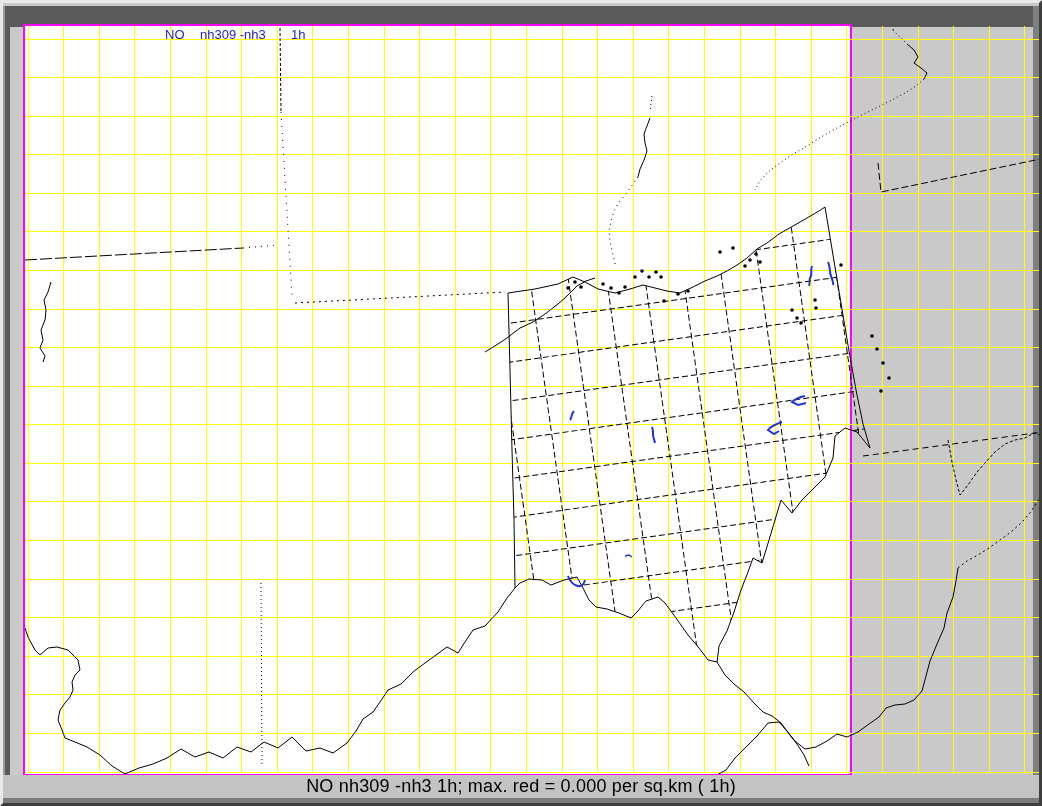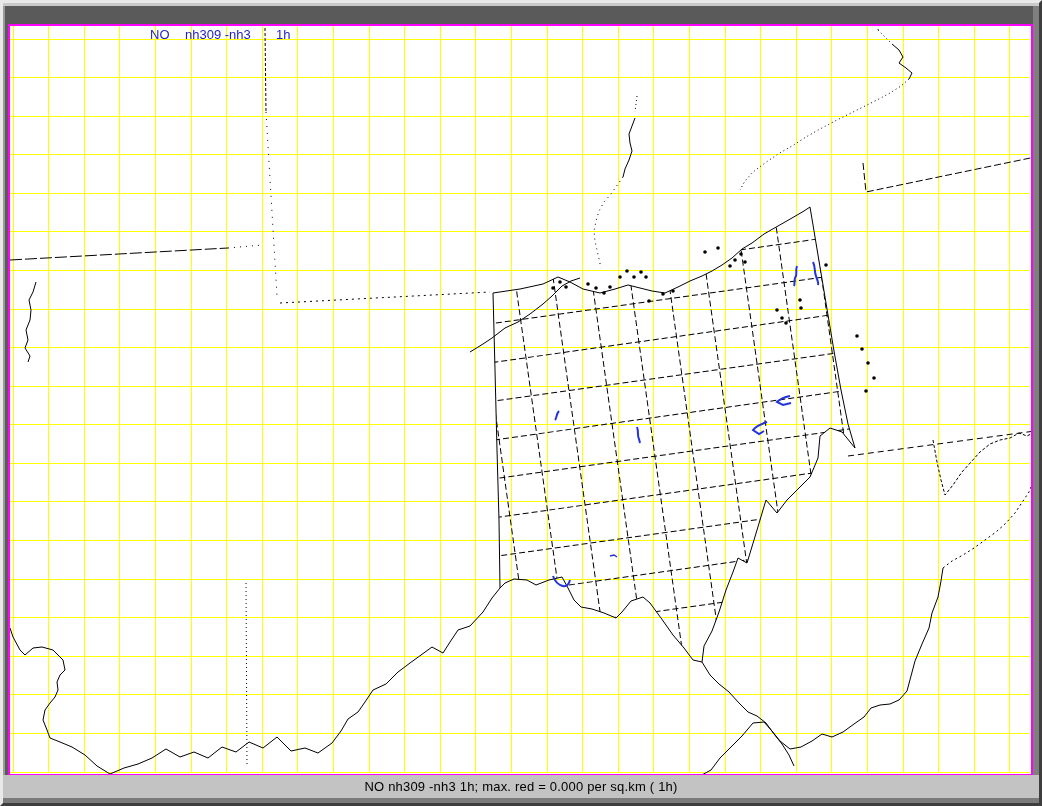--- a/index.html
+++ b/index.html
@@ -10,31 +10,31 @@
     border:3px solid;
     border-color:#e9e9e9 #3e3e3e #3e3e3e #e9e9e9;
     font-family:"Liberation Sans","DejaVu Sans",sans-serif;
     overflow:hidden;
   }
   
   .frame-top{position:absolute;left:0;top:3px;width:1036px;height:21px;background:var(--c-frame_dark,#5a5a5a);}
   .frame-left{position:absolute;left:0;top:3px;width:7px;height:771px;background:var(--c-frame_dark,#5a5a5a);border-left:2px solid #9a9a9a;}
   .frame-right{position:absolute;left:1030px;top:3px;width:6px;height:771px;background:#7f7f7f;}
   .map-canvas{
-    position:absolute;left:5px;top:21px;width:1025px;height:752px;
+    position:absolute;left:20px;top:21px;width:829px;height:752px;
     background:var(--c-canvas,#ffffff);
     border:2px solid var(--c-frame_border,#ff00ff);
   }
   .map-canvas svg{display:block;}
   .status-bar{
     position:absolute;left:0;top:772px;width:1036px;height:23px;
     background:var(--c-statusbar,#c3c3c3);
     display:flex;align-items:center;justify-content:center;
   }
-  .status-text{font-size:13px;color:#000;letter-spacing:0.2px;}
+  .status-text{font-size:18px;color:#000;letter-spacing:0.2px;}
   .status-shadow{position:absolute;left:0;top:795px;width:1036px;height:5px;background:#7b7b7b;}
   text{font-family:"Liberation Sans","DejaVu Sans",sans-serif;}
 </style>
 </head>
 <body>
 
 <div class="window">
   <div class="frame-top"></div>
   <div class="frame-left"></div>
   <div class="frame-right"></div>

